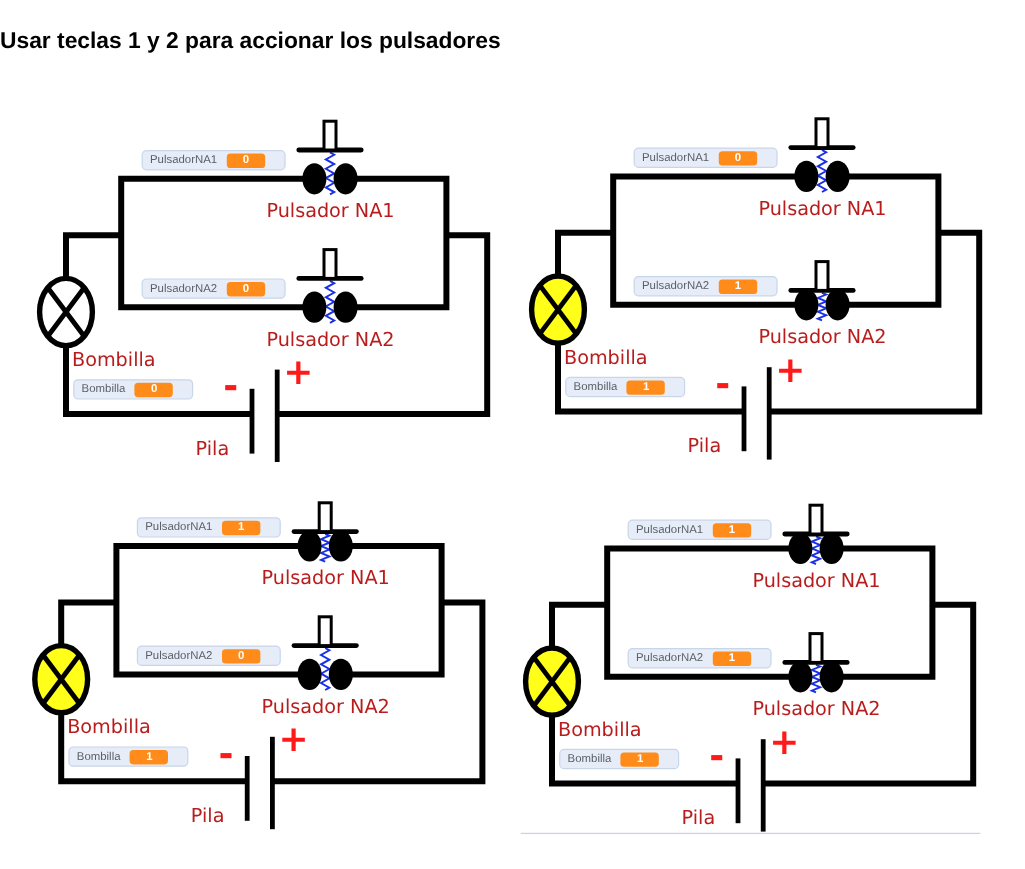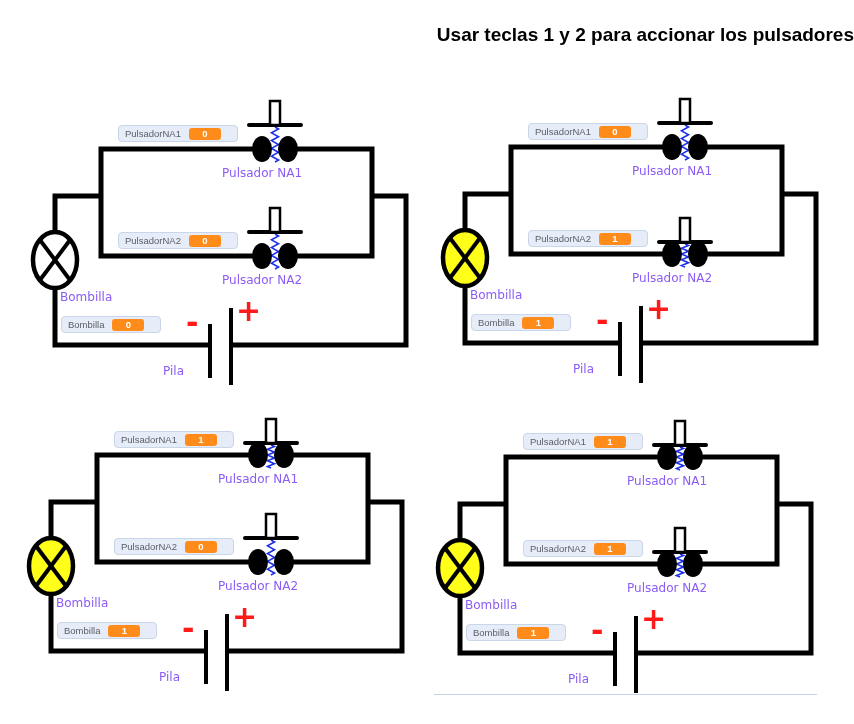--- a/index.html
+++ b/index.html
@@ -1,24 +1,24 @@
 <!DOCTYPE html>
 <html><head>
 <meta charset="utf-8">
 <style>
   html, body { margin: 0; padding: 0; background: #ffffff; }
   body { width: 854px; height: 724px; position: relative; overflow: hidden; font-family: "Liberation Sans", sans-serif; }
   .title {
-    position: absolute; left: 0; top: 24px; width: 854px; text-align: right;
+    position: absolute; left: 0; top: 24px; width: 854px; text-align: left;
     font-family: "Liberation Sans", sans-serif; font-weight: bold; font-size: 19px; color: #000;
     letter-spacing: 0px;
   }
   .panel { position: absolute; width: 420px; height: 320px; }
   .panel svg { position: absolute; left: 0; top: 0; overflow: visible; }
-  .lbl { position: absolute; color: #8b5cf6; font-family: "DejaVu Sans", sans-serif; font-size: 12px; white-space: nowrap; }
+  .lbl { position: absolute; color: #b91c1c; font-family: "DejaVu Sans", sans-serif; font-size: 16px; white-space: nowrap; }
   .sign { position: absolute; color: #ff1a1a; font-family: "DejaVu Sans", sans-serif; font-weight: bold; line-height: 1; }
   .monitor {
     position: absolute; height: 17px; box-sizing: border-box;
     background: #e6edf8; border: 1px solid #c9d5e8; border-radius: 4px;
     display: flex; align-items: center; padding: 0 5px 0 6px;
     font-family: "Liberation Sans", sans-serif; font-size: 9.5px; color: #5a5f66;
   }
   .monitor .mname { flex: 0 0 auto; margin-right: 8px; }
   .monitor .mval {
     flex: 0 0 auto; min-width: 32px; height: 12px; border-radius: 3px; background: #ff8c1a;

